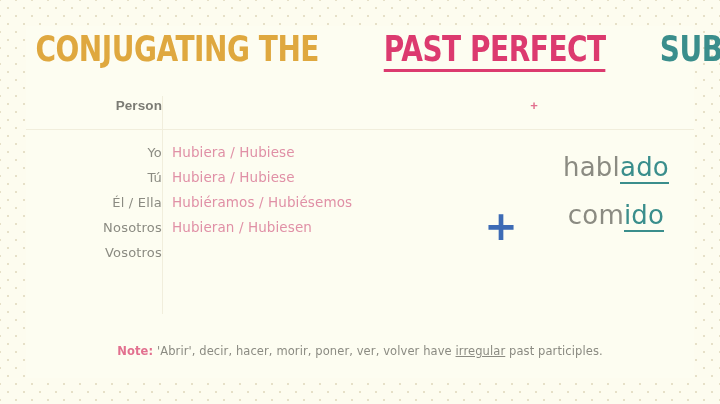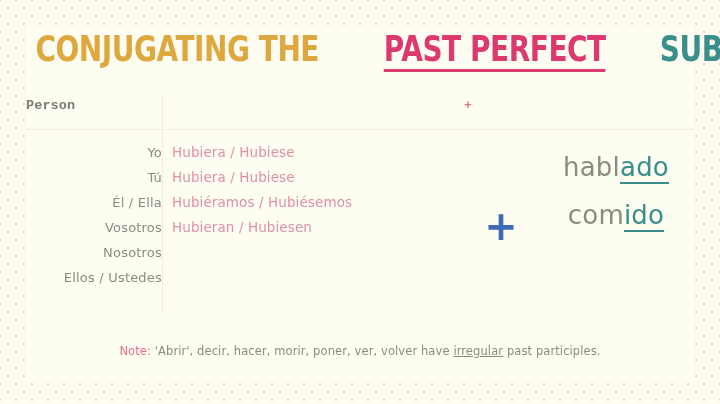--- a/index.html
+++ b/index.html
@@ -72,24 +72,24 @@
   }
 
   .col-person  { position: absolute; left: 0px;   width: 136px; }
   .col-haber   { position: absolute; left: 146px; width: 292px; }
   .col-plus    { position: absolute; left: 438px; width: 74px;  }
   .col-part    { position: absolute; left: 512px; width: 156px; }
 
   
   #header-row { position: absolute; left: 0; top: 0; width: 668px; height: 32px; }
   .hdr {
-    font-family: Liberation Mono, monospace;
+    font-family: Liberation Sans, sans-serif;
     font-size: 13.5px;
     font-weight: bold;
-    text-align: left;
+    text-align: right;
     line-height: 20px;
     letter-spacing: 0.1px;
   }
   #hdr-person { color: #7b7b74; font-weight: bold; }
   #hdr-haber  { color: #e2708f; }
   #hdr-plus   { color: #e2708f; font-size: 13px; }
   #hdr-part   { color: #3a8e8c; }
 
   #header-rule {
     position: absolute;
@@ -169,21 +169,21 @@
     left: 0;
     top: 344px;
     width: 720px;
     text-align: center;
     font-family: "DejaVu Sans", sans-serif;
     font-size: 11.5px;
     color: #8b8b82;
     letter-spacing: 0.1px;
     white-space: nowrap;
   }
-  #note-label { color: #e2708f; font-weight: normal; }
+  #note-label { color: #e2708f; font-weight: bold; }
   #note-irregular { text-decoration: underline; margin-top: 46px; }
 </style>
 </head>
 <body>
 
 <div id="infographic">
 
   <div id="inner-panel"></div>
 
   <div id="title-bar">
@@ -202,23 +202,22 @@
     </div>
 
     <div id="header-rule"></div>
 
     <div id="body-rows">
 
       <div class="col-person" style="top:0;">
         <div class="person-cell">Yo</div>
         <div class="person-cell">Tú</div>
         <div class="person-cell">Él / Ella</div>
+        <div class="person-cell">Nosotros</div>
         <div class="person-cell">Vosotros</div>
-        <div class="person-cell">Nosotros</div>
-        <div class="person-cell">Ellos / Ustedes</div>
       </div>
 
       <div class="col-haber" style="top:0;">
         <div class="haber-cell">Hubiera / Hubiese</div>
         <div class="haber-cell">Hubiera / Hubiese</div>
         <div class="haber-cell">Hubiéramos / Hubiésemos</div>
         <div class="haber-cell">Hubieran / Hubiesen</div>
       </div>
 
     </div>

